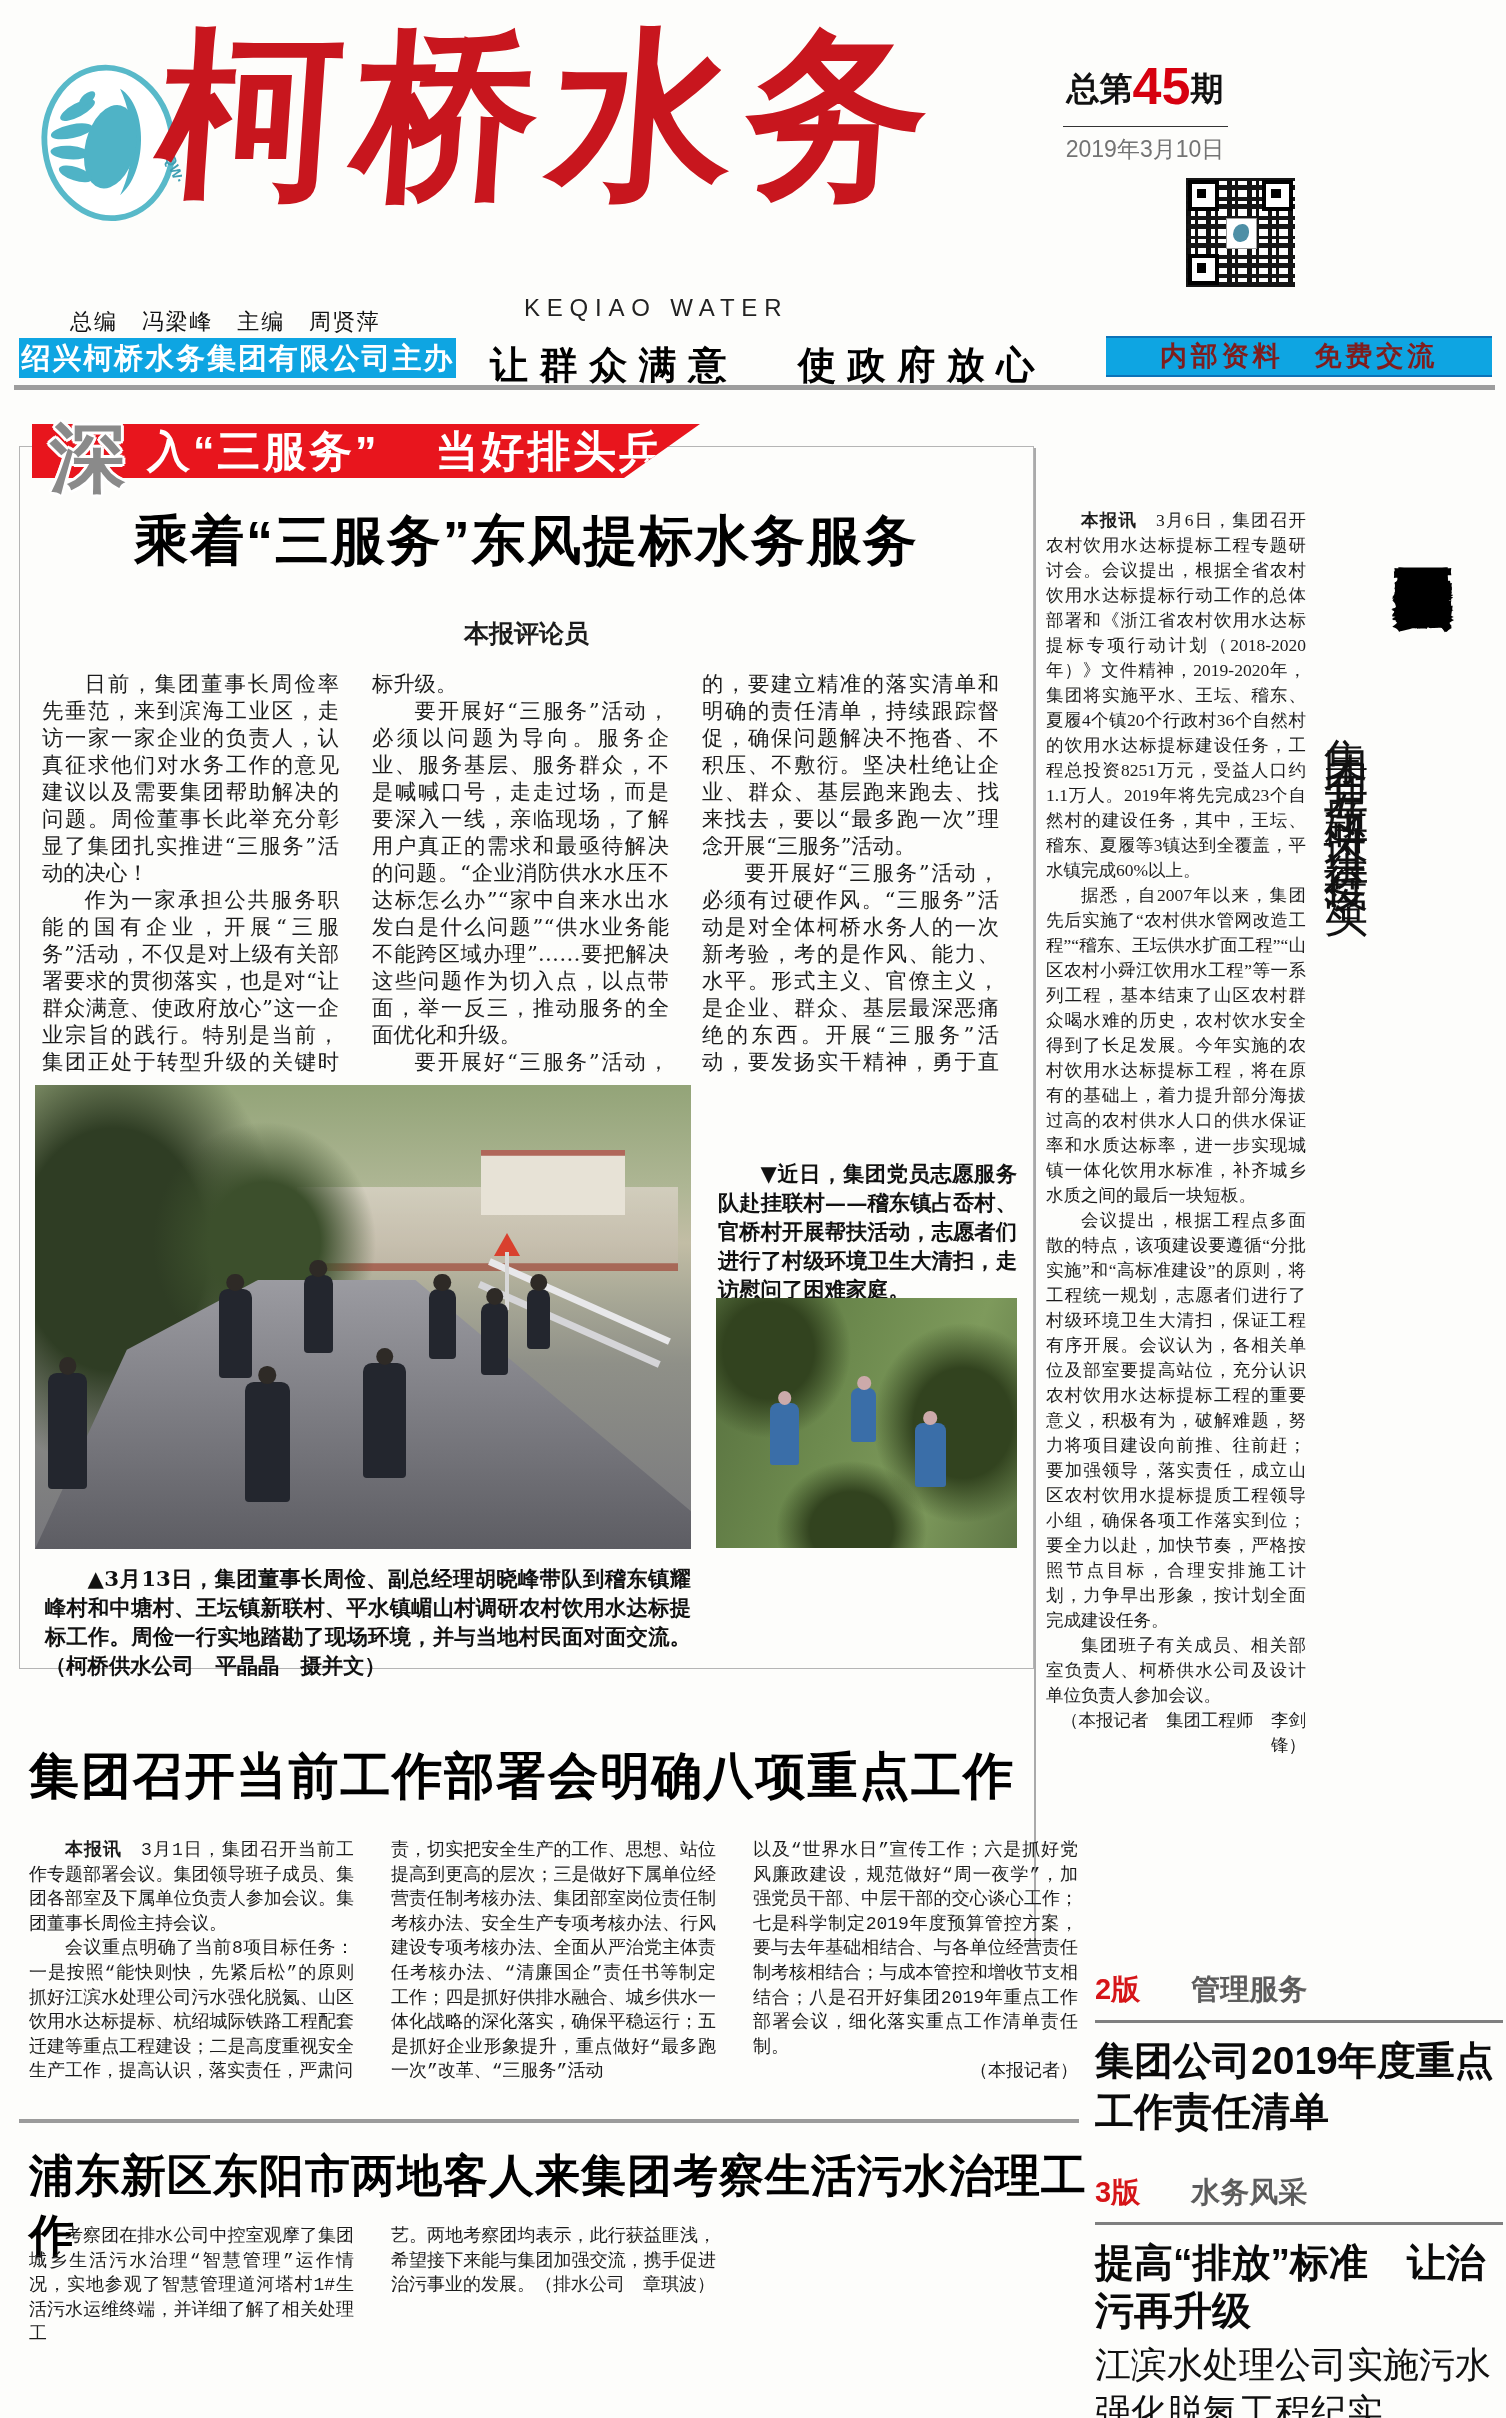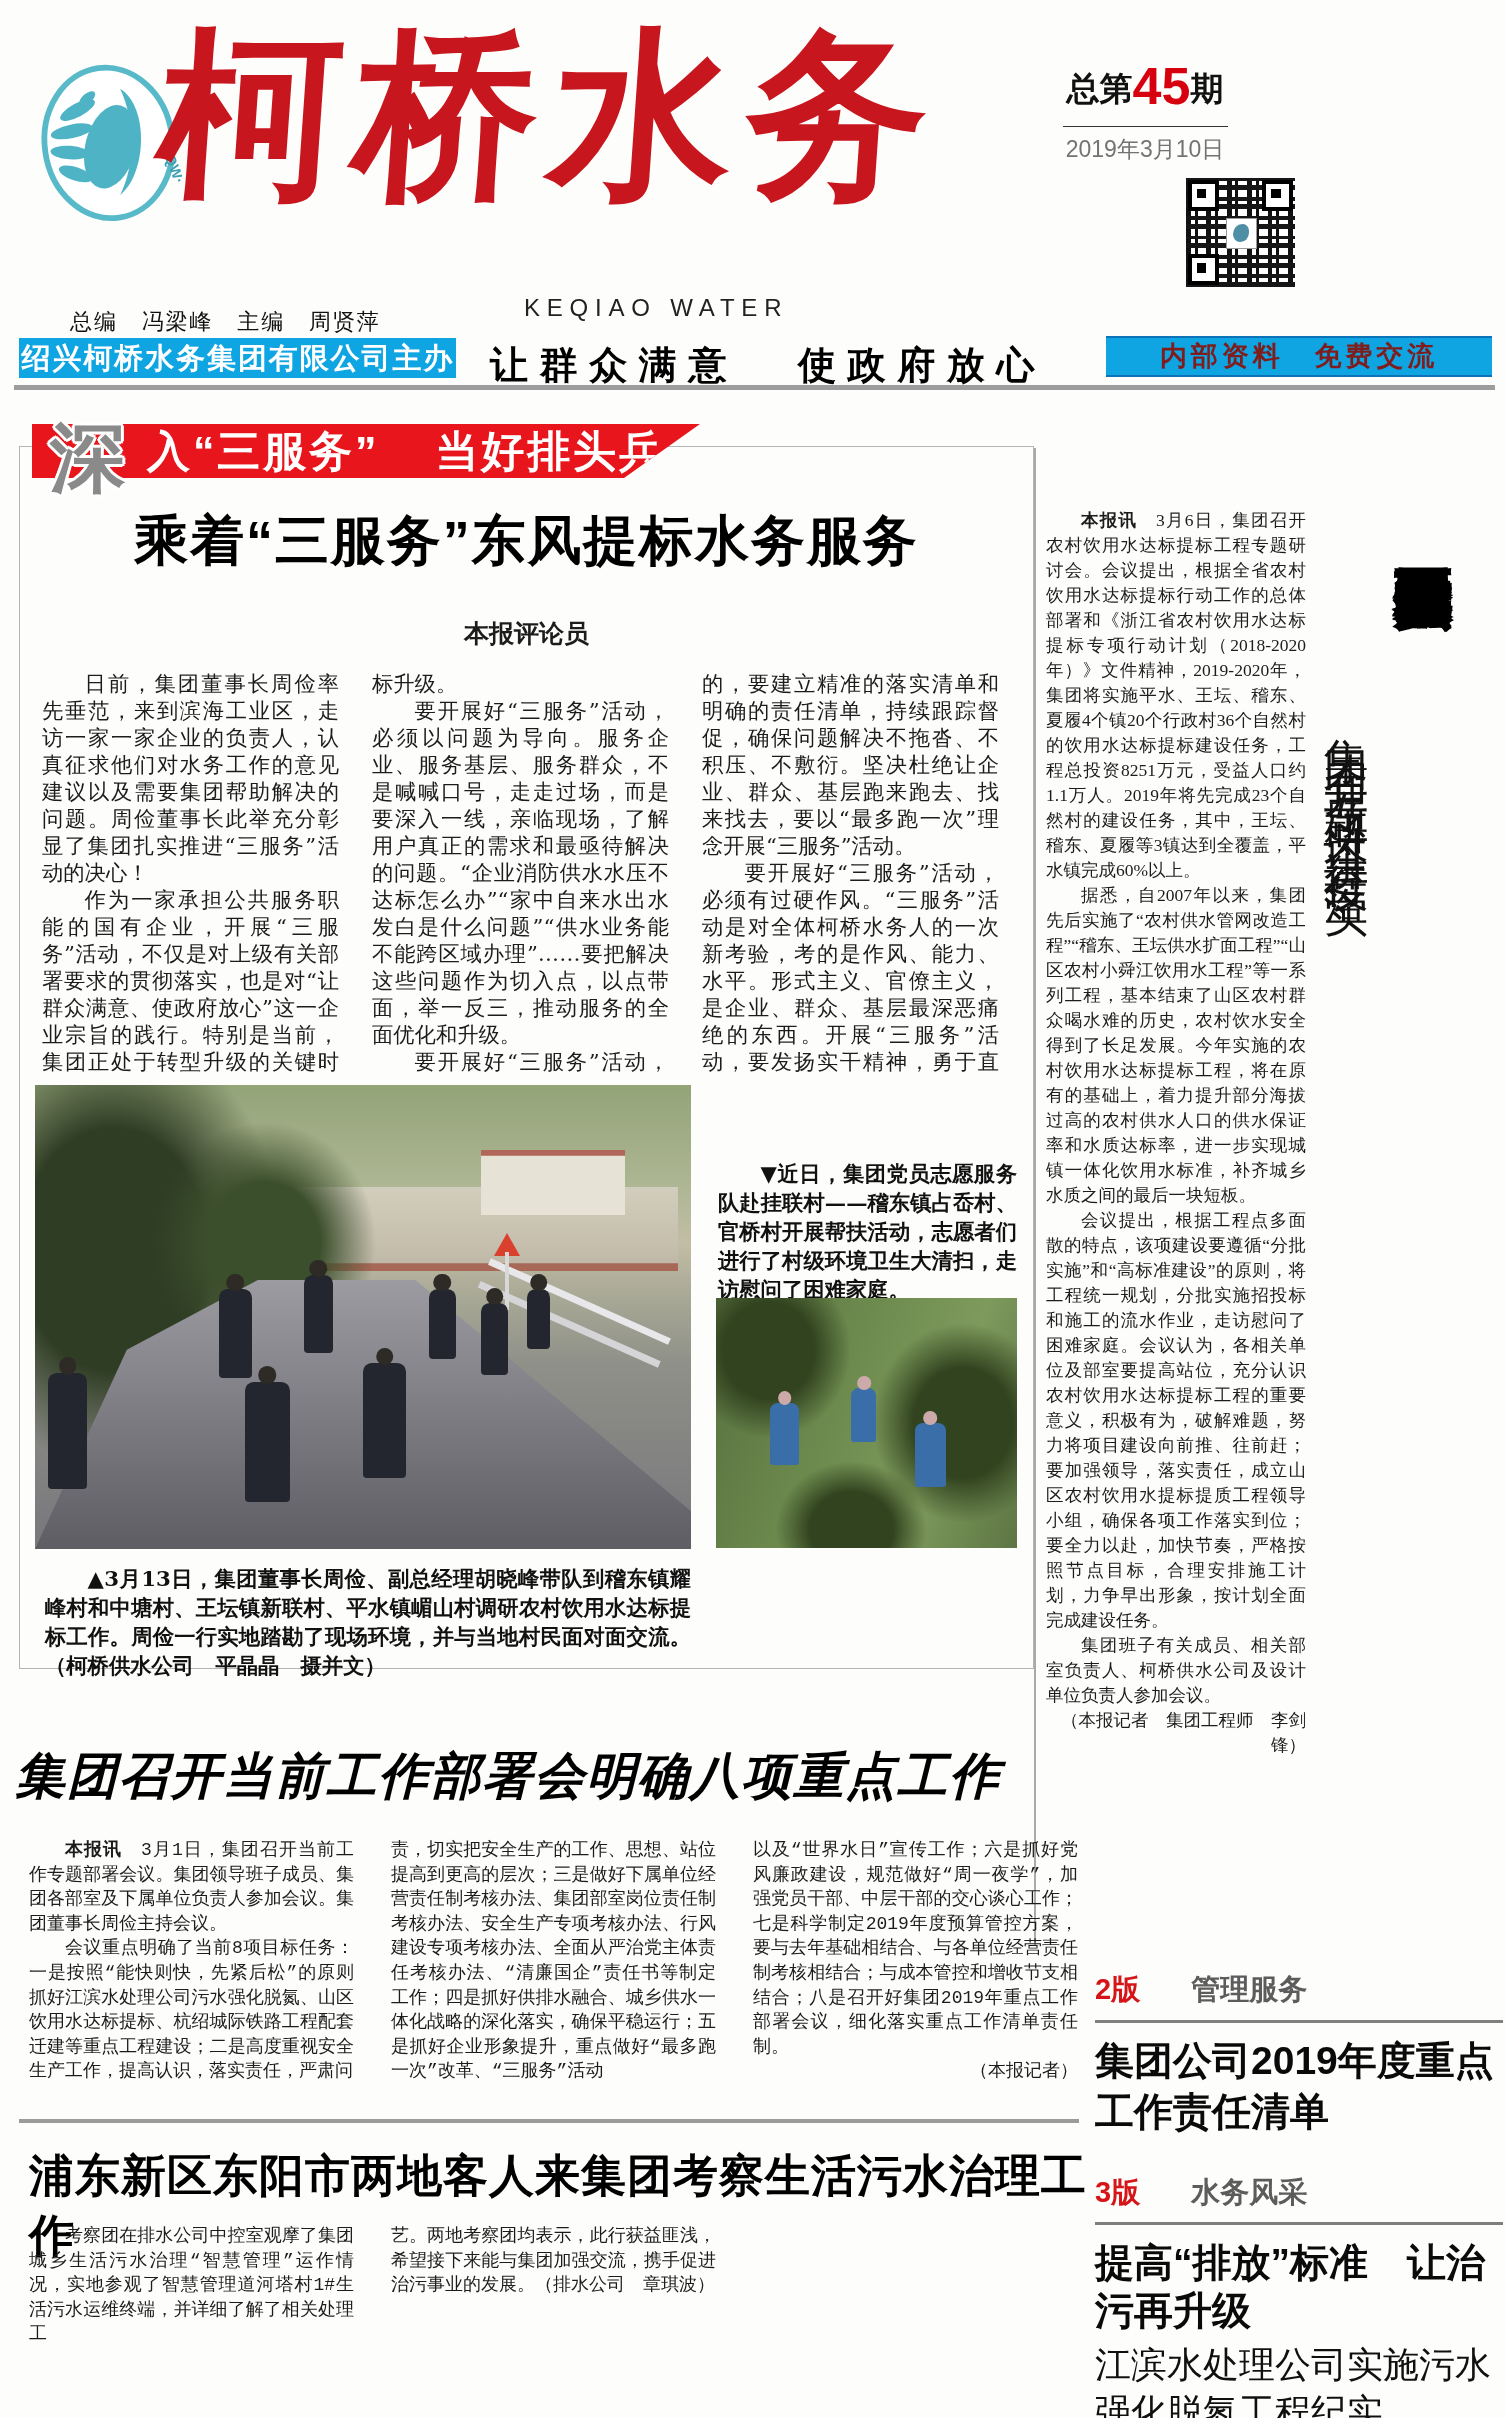--- a/index.html
+++ b/index.html
@@ -96,22 +96,22 @@
   .r-article{left:1046px;top:508px;width:260px;height:1436px;font-size:17.5px;line-height:25px;
     text-align:justify;overflow:hidden;}
   .r-article p{margin:0;text-indent:2em;}
   .r-article .sig{text-indent:0;text-align:right;font-family:"DejaVu Serif",serif;}
   .v-subhead{left:1316px;top:703px;height:718px;writing-mode:vertical-rl;text-orientation:upright;
     font-size:45px;letter-spacing:12.6px;color:#111;font-family:"Liberation Serif",serif;}
   .v-headline{left:1386px;top:526px;height:1194px;writing-mode:vertical-rl;text-orientation:upright;
     font-size:56px;font-weight:900;color:#000;-webkit-text-stroke:1.9px #000;letter-spacing:0px;}
 
   
-  .a2-headline{left:15px;top:1743px;width:1053px;font-size:50px;font-weight:900;
-    letter-spacing:1.9px;color:#000;font-style:italic;}
+  .a2-headline{left:29px;top:1743px;width:1053px;font-size:50px;font-weight:900;
+    letter-spacing:1.9px;color:#000;}
   .a2-cols,.a3-cols{left:29px;width:1050px;display:flex;gap:37px;overflow:hidden;}
   .a2-cols{top:1838px;height:248px;}
   .a2-cols .col,.a3-cols .col{width:325px;font-size:18px;line-height:24.6px;text-align:justify;
     font-family:Liberation Mono, monospace;}
   .a2-cols p,.a3-cols p{margin:0;text-indent:2em;}
   .a2-cols p.cont,.a3-cols p.cont{text-indent:0;}
   .mid-rule{left:19.4px;top:2119px;width:1060px;height:3.9px;background:#9b9b9b;}
 
   
   .a3-headline{left:29px;top:2146px;width:1058px;font-size:45px;font-weight:900;
@@ -238,21 +238,21 @@
     <div class="ph2-bush" style="left:20%;bottom:-20%;width:50%;height:55%;"></div>
     <div class="ph2-vol" style="left:18%;top:42%;width:29px;height:62px;"></div>
     <div class="ph2-vol" style="left:45%;top:36%;width:25px;height:54px;"></div>
     <div class="ph2-vol" style="left:66%;top:50%;width:31px;height:64px;"></div>
   </div>
 
   <div class="abs v-divider"></div>
   <div class="abs r-article song">
     <p><b>本报讯</b><span>　3月6日，集团召开农村饮用水达标提标工程专题研讨会。会议提出，根据全省农村饮用水达标提标行动工作的总体部署和《浙江省农村饮用水达标提标专项行动计划（2018-2020年）》文件精神，2019-2020年，集团将实施平水、王坛、稽东、夏履4个镇20个行政村36个自然村的饮用水达标提标建设任务，工程总投资8251万元，受益人口约1.1万人。2019年将先完成23个自然村的建设任务，其中，王坛、稽东、夏履等3镇达到全覆盖，平水镇完成60%以上。</span></p>
     <p>据悉，自2007年以来，集团先后实施了“农村供水管网改造工程”“稽东、王坛供水扩面工程”“山区农村小舜江饮用水工程”等一系列工程，基本结束了山区农村群众喝水难的历史，农村饮水安全得到了长足发展。今年实施的农村饮用水达标提标工程，将在原有的基础上，着力提升部分海拔过高的农村供水人口的供水保证率和水质达标率，进一步实现城镇一体化饮用水标准，补齐城乡水质之间的最后一块短板。</p>
-    <p>会议提出，根据工程点多面散的特点，该项建设要遵循“分批实施”和“高标准建设”的原则，将工程统一规划，分批实施招投标和施工的流水作业，走访慰问了困难家庭。会议认为，各相关单位及部室要提高站位，充分认识农村饮用水达标提标工程的重要意义，积极有为，破解难题，努力将项目建设向前推、往前赶；要加强领导，落实责任，成立山区农村饮用水提标提质工程领导小组，确保各项工作落实到位；要全力以赴，加快节奏，严格按照节点目标，合理安排施工计划，力争早出形象，按计划全面完成建设任务。</p>
+    <p>会议提出，根据工程点多面散的特点，该项建设要遵循“分批实施”和“高标准建设”的原则，将工程统一规划，志愿者们进行了村级环境卫生大清扫，保证工程有序开展。会议认为，各相关单位及部室要提高站位，充分认识农村饮用水达标提标工程的重要意义，积极有为，破解难题，努力将项目建设向前推、往前赶；要加强领导，落实责任，成立山区农村饮用水提标提质工程领导小组，确保各项工作落实到位；要全力以赴，加快节奏，严格按照节点目标，合理安排施工计划，力争早出形象，按计划全面完成建设任务。</p>
     <p>集团班子有关成员、相关部室负责人、柯桥供水公司及设计单位负责人参加会议。</p>
     <p class="sig">（本报记者　集团工程师　李剑锋）</p>
   </div>
   <div class="abs v-subhead">集团召开专题研讨会进行落实</div>
   <div class="abs v-headline">三十六个自然村饮用水今明两年将实现达标提标</div>
 
   <div class="abs a2-headline">集团召开当前工作部署会明确八项重点工作</div>
   <div class="abs a2-cols">
     <div class="col">
       <p><b>本报讯</b><span>　3月1日，集团召开当前工作专题部署会议。集团领导班子成员、集团各部室及下属单位负责人参加会议。集团董事长周俭主持会议。</span></p>

